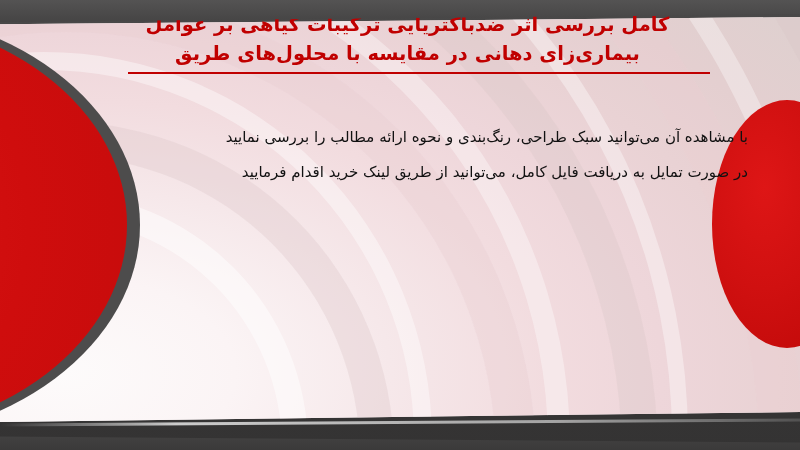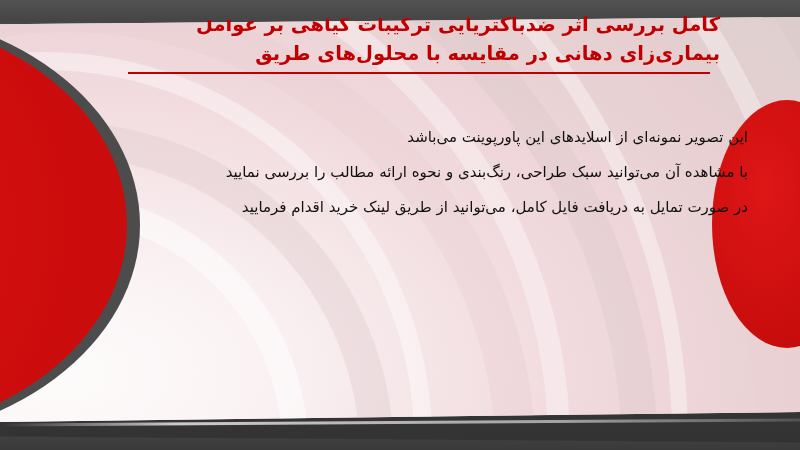--- a/index.html
+++ b/index.html
@@ -74,21 +74,21 @@
     border-radius:50%;
     background:radial-gradient(75% 75% at 35% 35%, #de1616 0%, #d01010 55%, #c30a0a 100%);
     z-index:3;
   }
 
   
   .title-block{
     position:absolute;
     left:95px;right:80px;top:10px;
     z-index:6;
-    text-align:right;
+    text-align:center;
   }
   .title-line{
     color:#c00000;
     font-size:19.5px;
     font-weight:bold;
     line-height:29px;
     letter-spacing:0;
     white-space:nowrap;
     direction:rtl;
   }
@@ -172,21 +172,20 @@
 
   <div class="right-ellipse"></div>
 
   <div class="title-block">
     <div class="title-line">کامل بررسی اثر ضدباکتریایی ترکیبات گیاهی بر عوامل</div>
     <div class="title-line">بیماری‌زای دهانی در مقایسه با محلول‌های طریق</div>
   </div>
   <div class="title-rule"></div>
 
   <div class="body-block">
-    <div class="body-line l1">این تصویر نمونه‌ای از اسلایدهای این پاورپوینت می‌باشد</div>
     <div class="body-line l2">با مشاهده آن می‌توانید سبک طراحی، رنگ‌بندی و نحوه ارائه مطالب را بررسی نمایید</div>
     <div class="body-line l3">در صورت تمایل به دریافت فایل کامل، می‌توانید از طریق لینک خرید اقدام فرمایید</div>
   </div>
 
   <div class="bar-top"></div>
   <div class="bar-bottom-hl"></div>
   <div class="bar-bottom"></div>
 
 </div>
 

